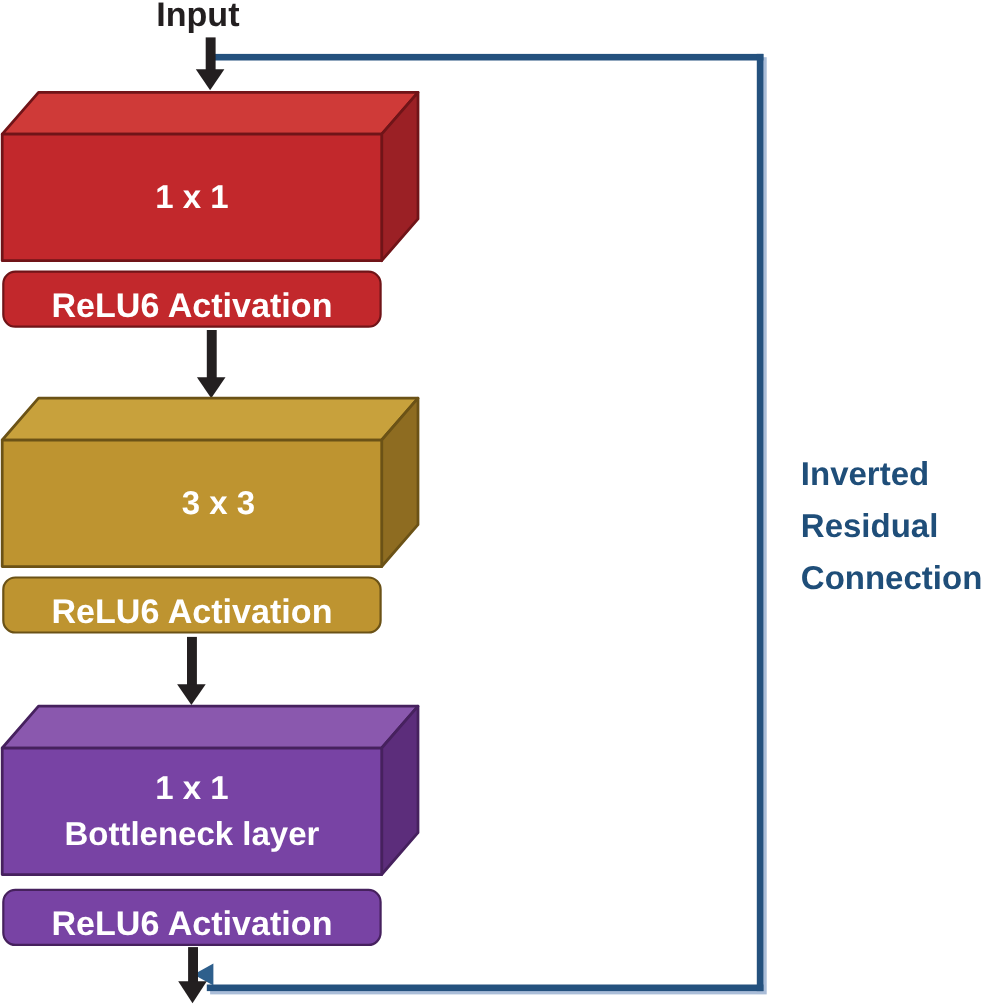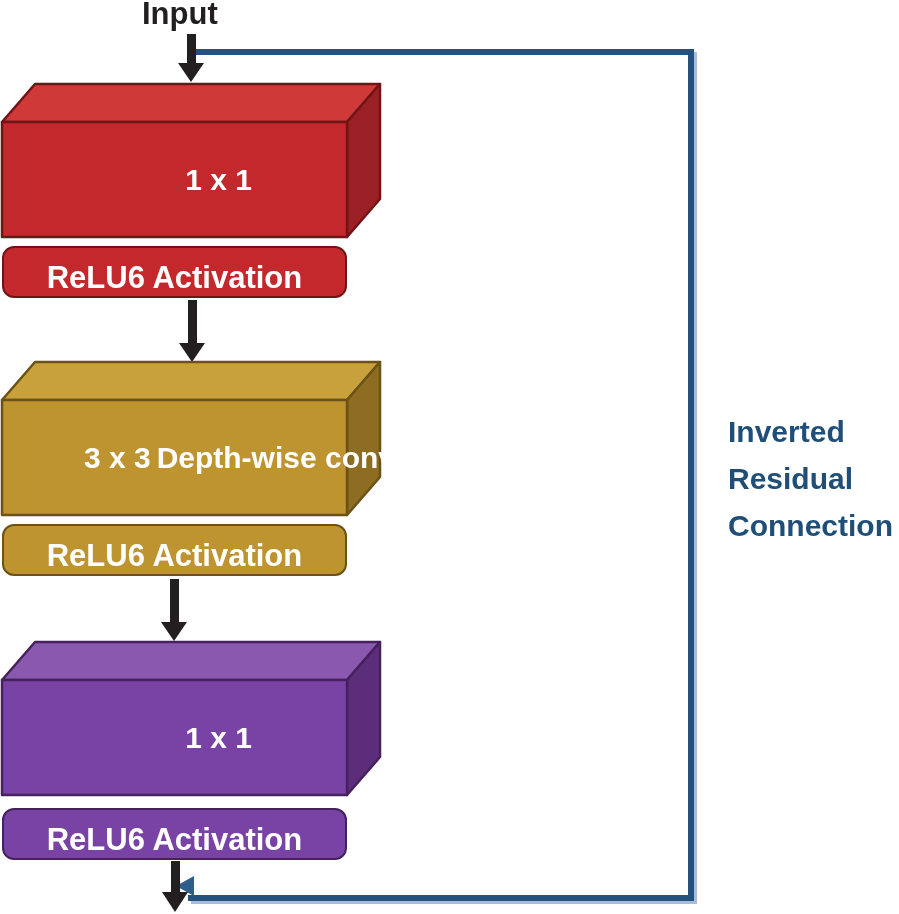--- a/index.html
+++ b/index.html
@@ -70,30 +70,29 @@
   
   .box3d-svg { left: 0; }
   #box-expansion  { top: 82px; }
   #box-depthwise  { top: 360px; }
   #box-bottleneck { top: 640px; }
 
   .box-label {
     left: 2px;
     width: 345px; height: 115px;
     display: flex;
-    flex-direction: row;
+    flex-direction: column;
     align-items: center;
     justify-content: center;
     gap: 6px;
     color: #ffffff;
     font-weight: bold;
     font-size: 30px;
     line-height: 36px;
     text-align: center;
-    padding-left: 44px;
   }
   #label-expansion  { top: 122px; }
   #label-depthwise  { top: 400px; margin-left: 24px; }
   #label-bottleneck { top: 680px; }
 
   
   .bar {
     left: 2px;
     width: 341px; height: 48px;
     border-radius: 12px;
@@ -143,33 +142,33 @@
     <span>ReLU6 Activation</span>
   </div>
 
   <svg id="box-depthwise" class="abs box3d-svg" width="384" height="158">
     <polygon points="2,40 35,2 380,2 347,40" stroke-width="2.5" stroke-linejoin="round" fill="#C8A13C" stroke="#6B5216"></polygon>
     <polygon points="347,40 380,2 380,117 347,155" stroke-width="2.5" stroke-linejoin="round" fill="#8E6C21" stroke="#6B5216"></polygon>
     <polygon points="2,40 347,40 347,155 2,155" stroke-width="2.5" stroke-linejoin="round" fill="#BE9430" stroke="#6B5216"></polygon>
   </svg>
   <div id="label-depthwise" class="abs box-label">
     <div>3 x 3</div>
-    <div>Depth-wise conv.</div>
   </div>
   <div id="bar-depthwise" class="abs bar" style="background: rgb(190, 148, 48); border-color: rgb(107, 82, 22);">
     <span>ReLU6 Activation</span>
   </div>
 
   <svg id="box-bottleneck" class="abs box3d-svg" width="384" height="158">
     <polygon points="2,40 35,2 380,2 347,40" stroke-width="2.5" stroke-linejoin="round" fill="#8A58AE" stroke="#46215E"></polygon>
     <polygon points="347,40 380,2 380,117 347,155" stroke-width="2.5" stroke-linejoin="round" fill="#5C2D7B" stroke="#46215E"></polygon>
     <polygon points="2,40 347,40 347,155 2,155" stroke-width="2.5" stroke-linejoin="round" fill="#7843A4" stroke="#46215E"></polygon>
   </svg>
   <div id="label-bottleneck" class="abs box-label">
     <div>1 x 1</div>
+    <div>Bottleneck layer</div>
   </div>
   <div id="bar-bottleneck" class="abs bar" style="background: rgb(120, 67, 164); border-color: rgb(70, 33, 94);">
     <span>ReLU6 Activation</span>
   </div>
 
   <div class="abs residual-label" style="color: rgb(31, 78, 121);">
     <div>Inverted</div>
     <div>Residual</div>
     <div>Connection</div>
   </div>

